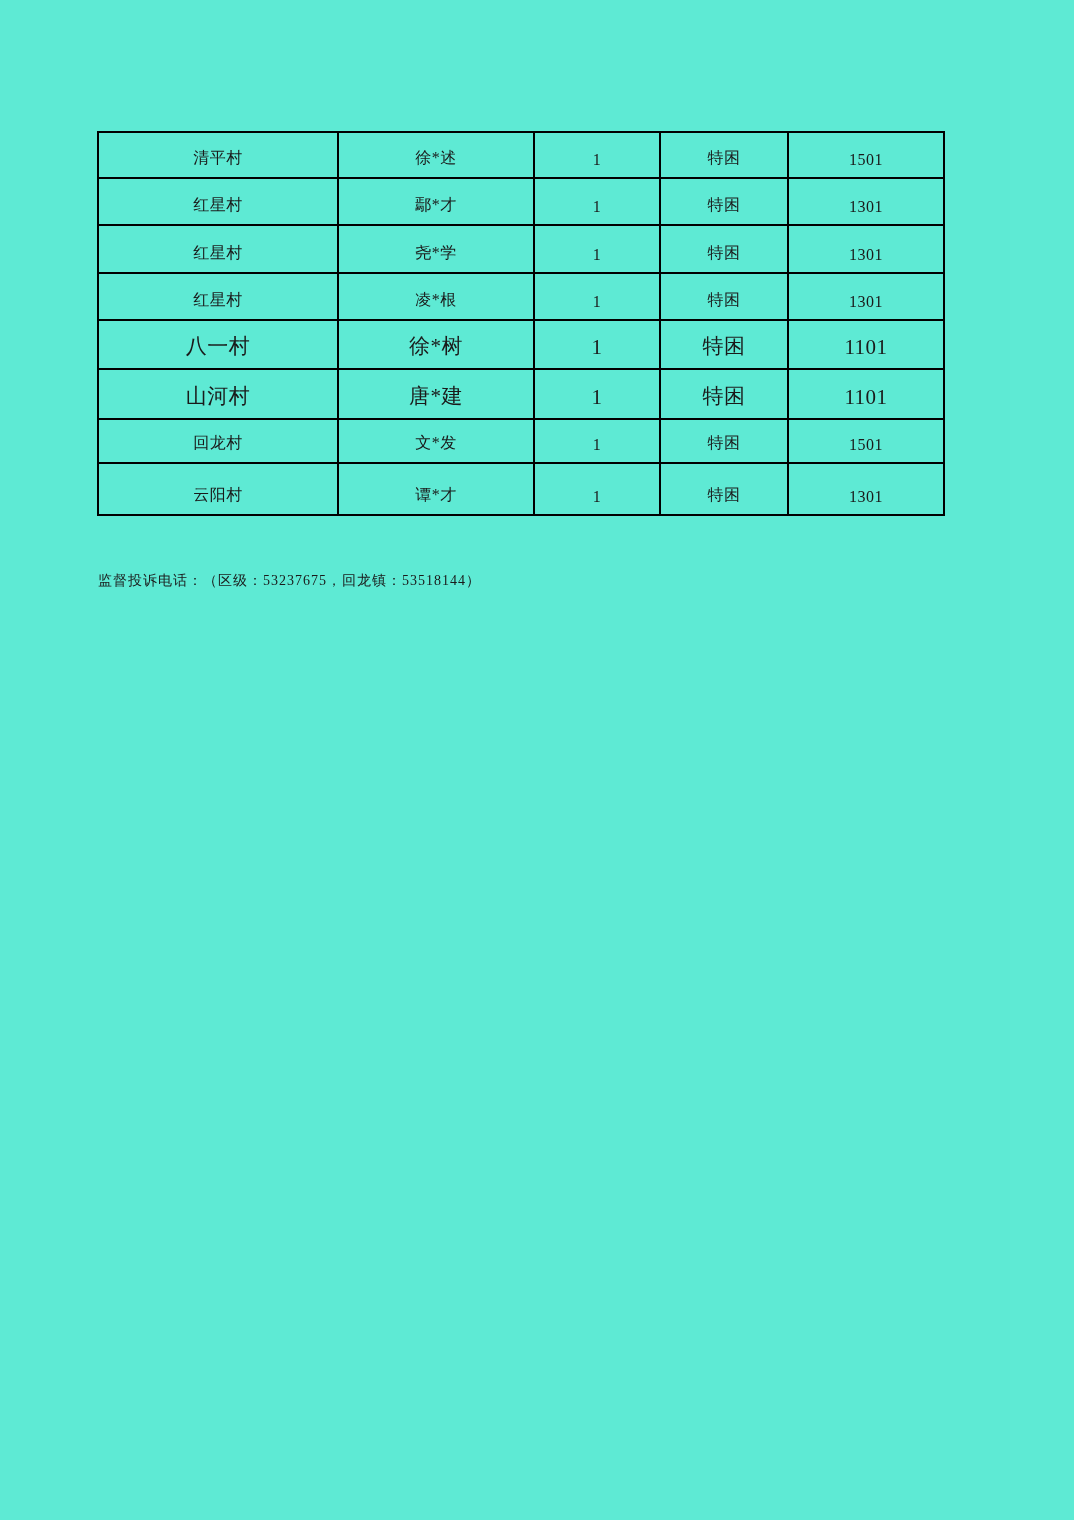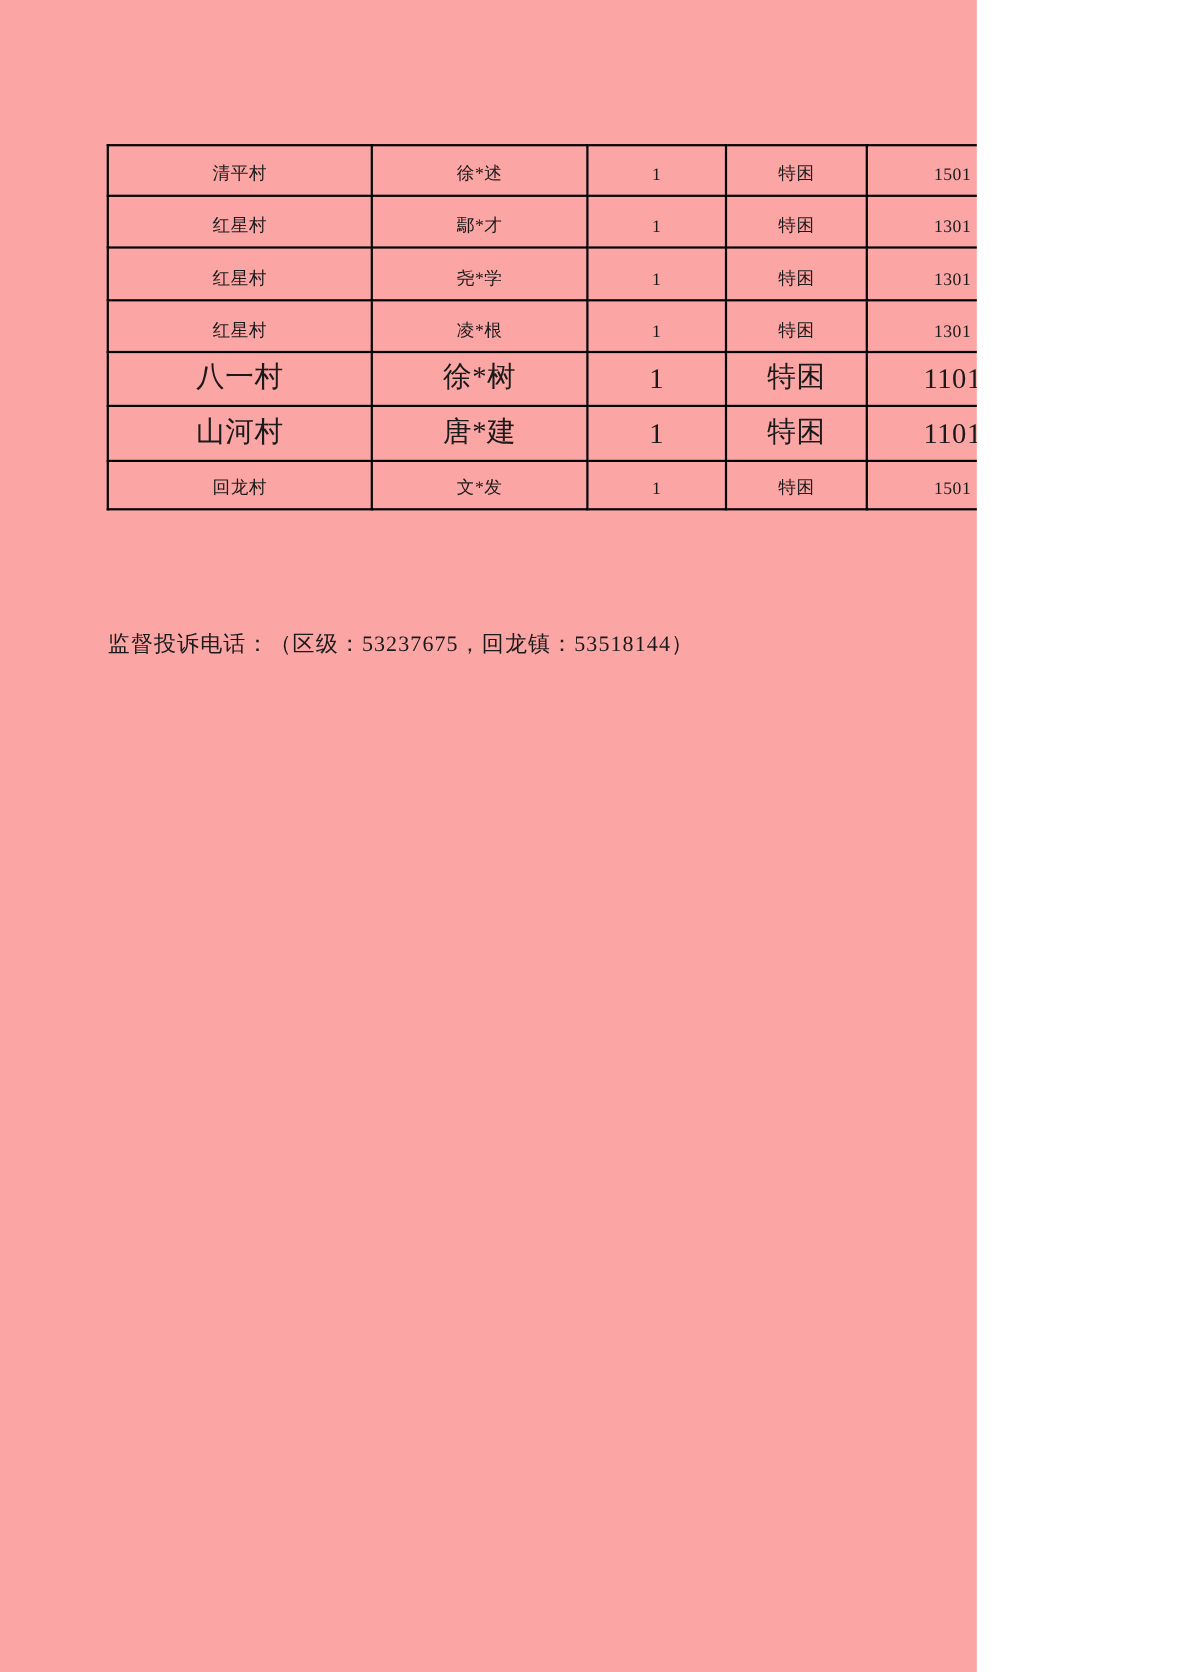--- a/index.html
+++ b/index.html
@@ -2,23 +2,23 @@
 <html><head>
 <meta charset="utf-8">
 <style>
   html, body {
     margin: 0;
     padding: 0;
     background: #ffffff;
   }
   .page {
     position: relative;
-    width: 888px;
+    width: 1074px;
     height: 1520px;
-    background: #fca5a5;
+    background: #5eead4;
     color: #1a1a1a;
     font-family: "Liberation Serif", "DejaVu Serif", serif;
     overflow: hidden;
   }
   table.benefit-table {
     position: absolute;
     left: 97px;
     top: 131px;
     width: 846px;
     border-collapse: collapse;
@@ -39,27 +39,27 @@
   table.benefit-table tr:nth-child(1) { height: 46px; }
   table.benefit-table tr:nth-child(2) { height: 47px; }
   table.benefit-table tr:nth-child(3) { height: 48px; }
   table.benefit-table tr:nth-child(4) { height: 47px; }
   table.benefit-table tr:nth-child(5) { height: 49px; }
   table.benefit-table tr:nth-child(6) { height: 50px; }
   table.benefit-table tr:nth-child(7) { height: 44px; margin-left: 45px; }
   table.benefit-table tr:nth-child(8) { height: 52px; margin-top: 18px; }
   table.benefit-table tr:nth-child(9) { height: 46px; }
   
-  table.benefit-table tr.lg td { font-size: 26px; }
+  table.benefit-table tr.lg td { font-size: 21px; }
   .footer-note {
     position: absolute;
     left: 98px;
     top: 572px;
     margin: 0;
-    font-size: 20px;
+    font-size: 14px;
     letter-spacing: 1px;
     color: #1a1a1a;
     font-family: "Liberation Serif", "DejaVu Serif", serif;
   }
 </style>
 </head>
 <body>
 
 <div class="page">
 
@@ -114,18 +114,25 @@
         <td>特困</td>
         <td>1101</td>
       </tr>
       <tr>
         <td>回龙村</td>
         <td>文*发</td>
         <td>1</td>
         <td>特困</td>
         <td>1501</td>
       </tr>
+      <tr>
+        <td>云阳村</td>
+        <td>谭*才</td>
+        <td>1</td>
+        <td>特困</td>
+        <td>1301</td>
+      </tr>
     </tbody>
   </table>
 
   <p class="footer-note">监督投诉电话：（区级：53237675，回龙镇：53518144）</p>
 
 </div>
 
 </body></html>

